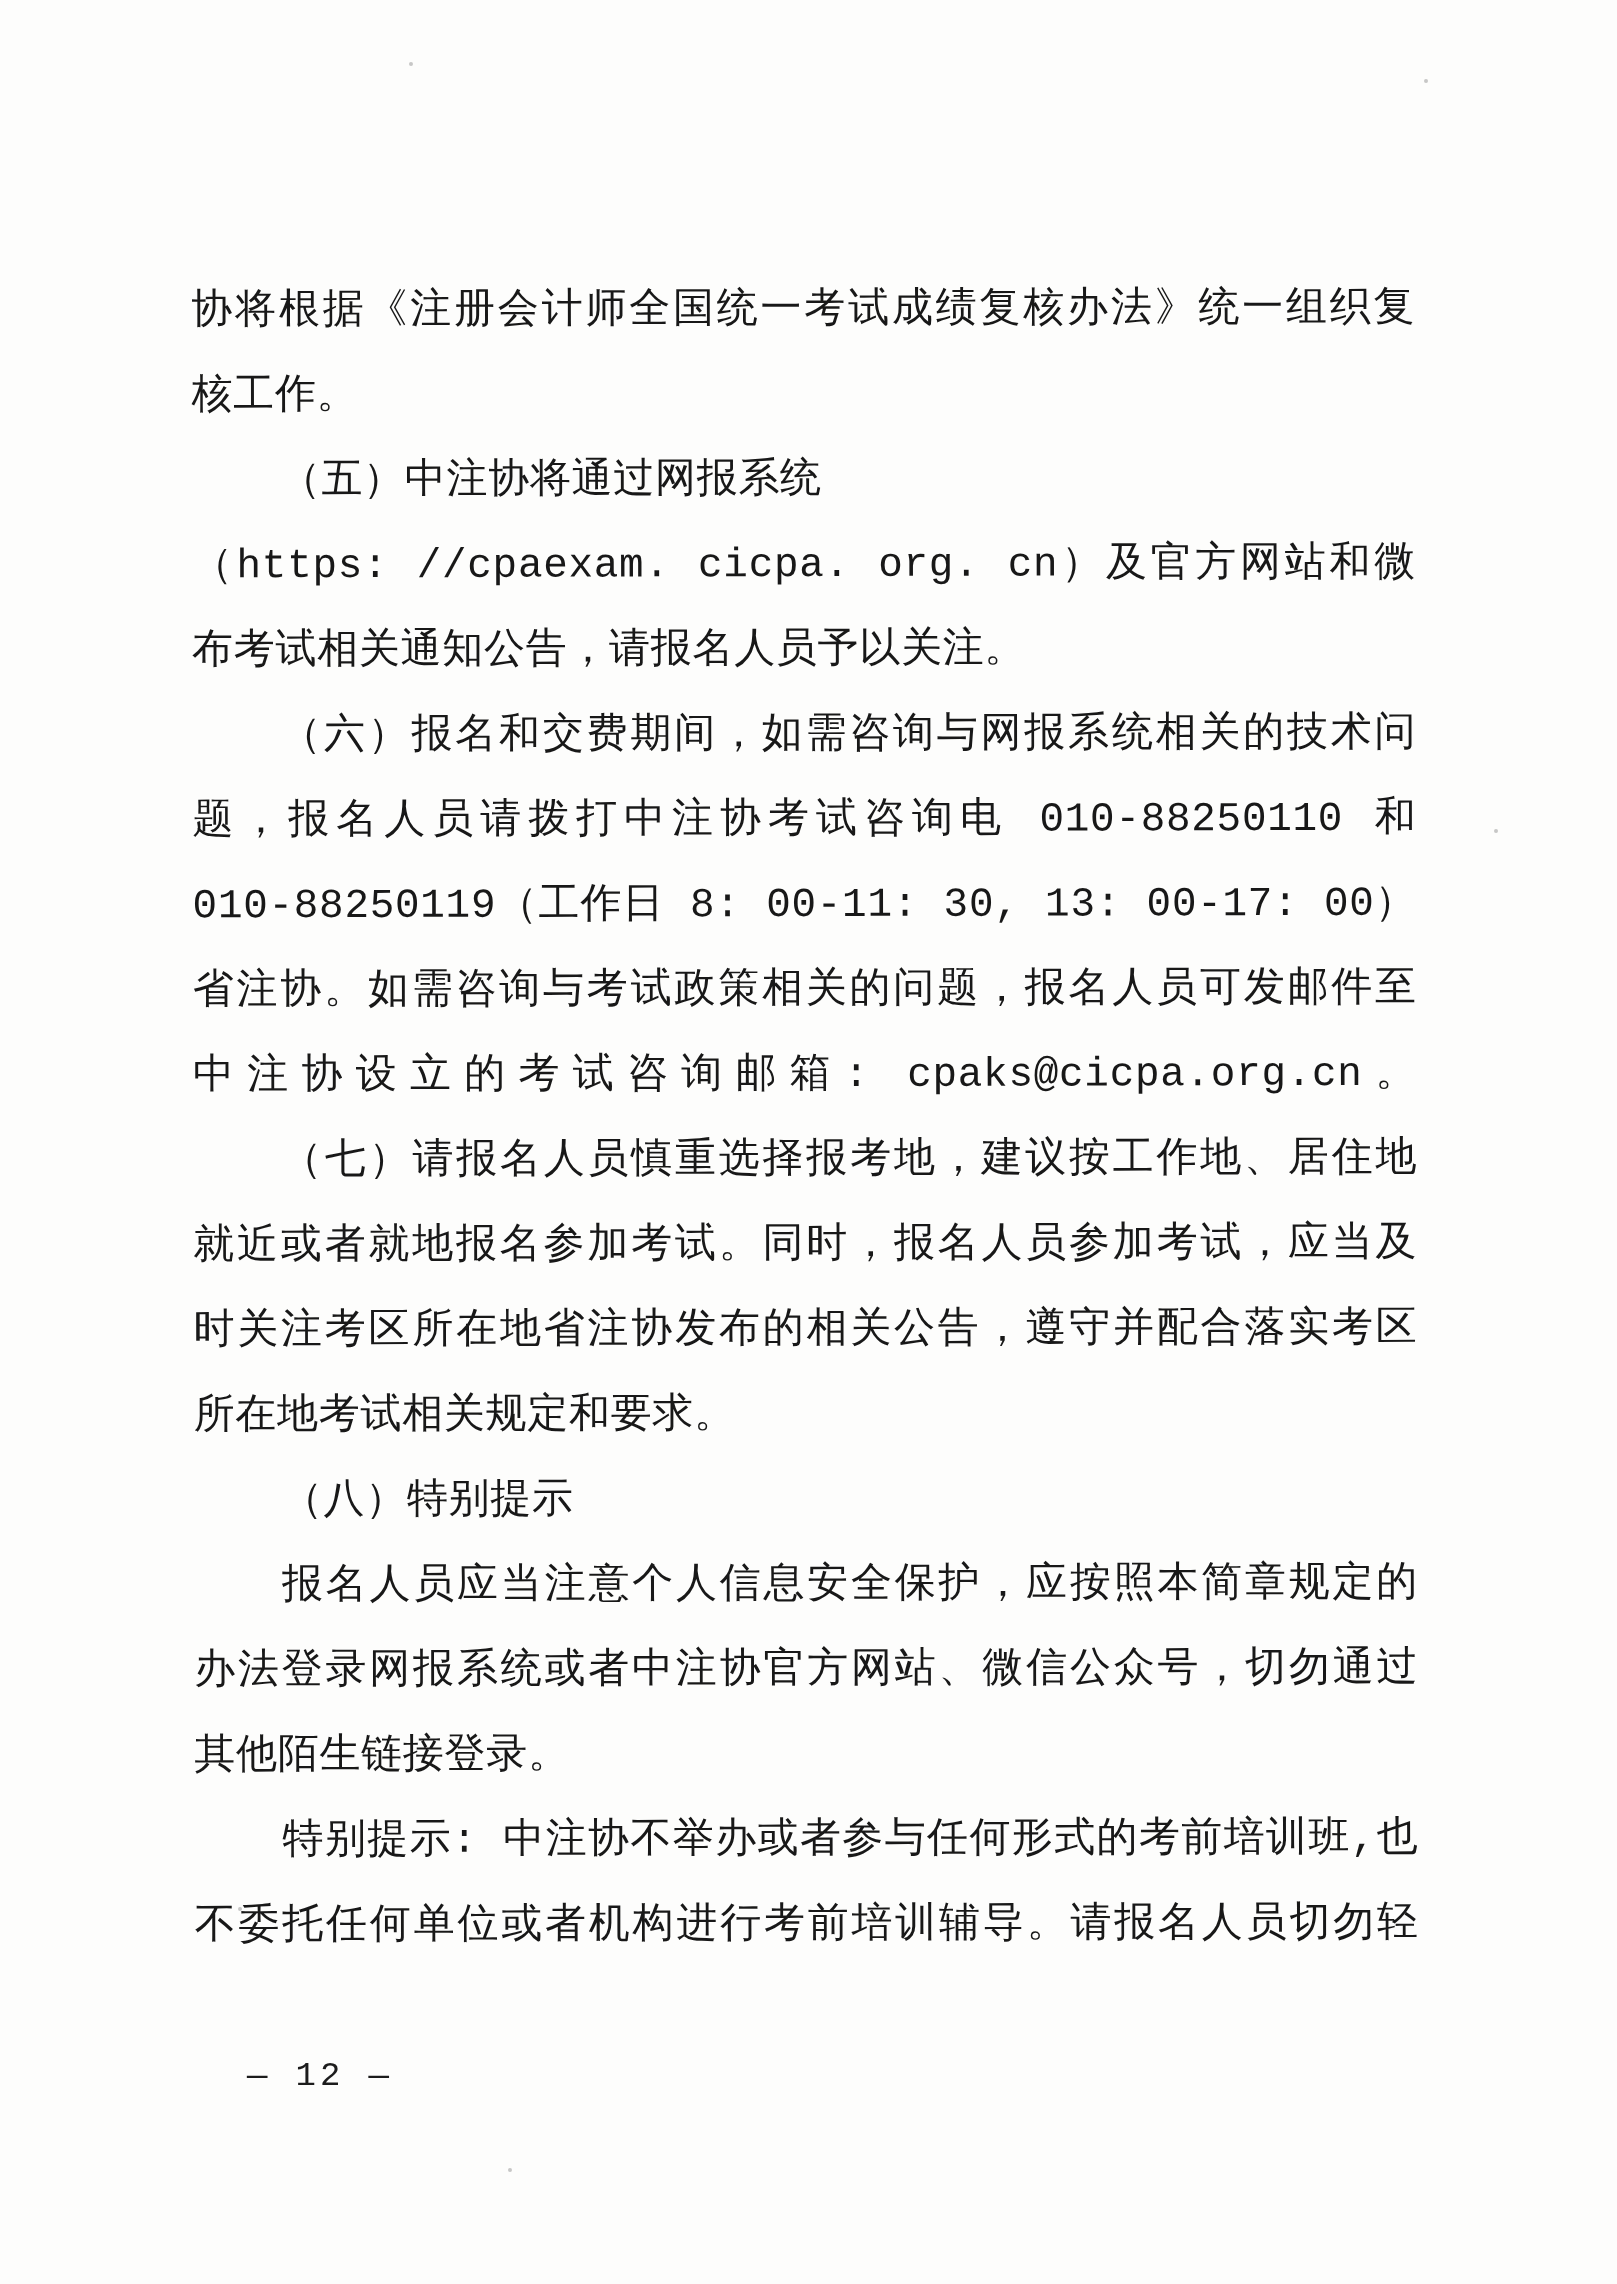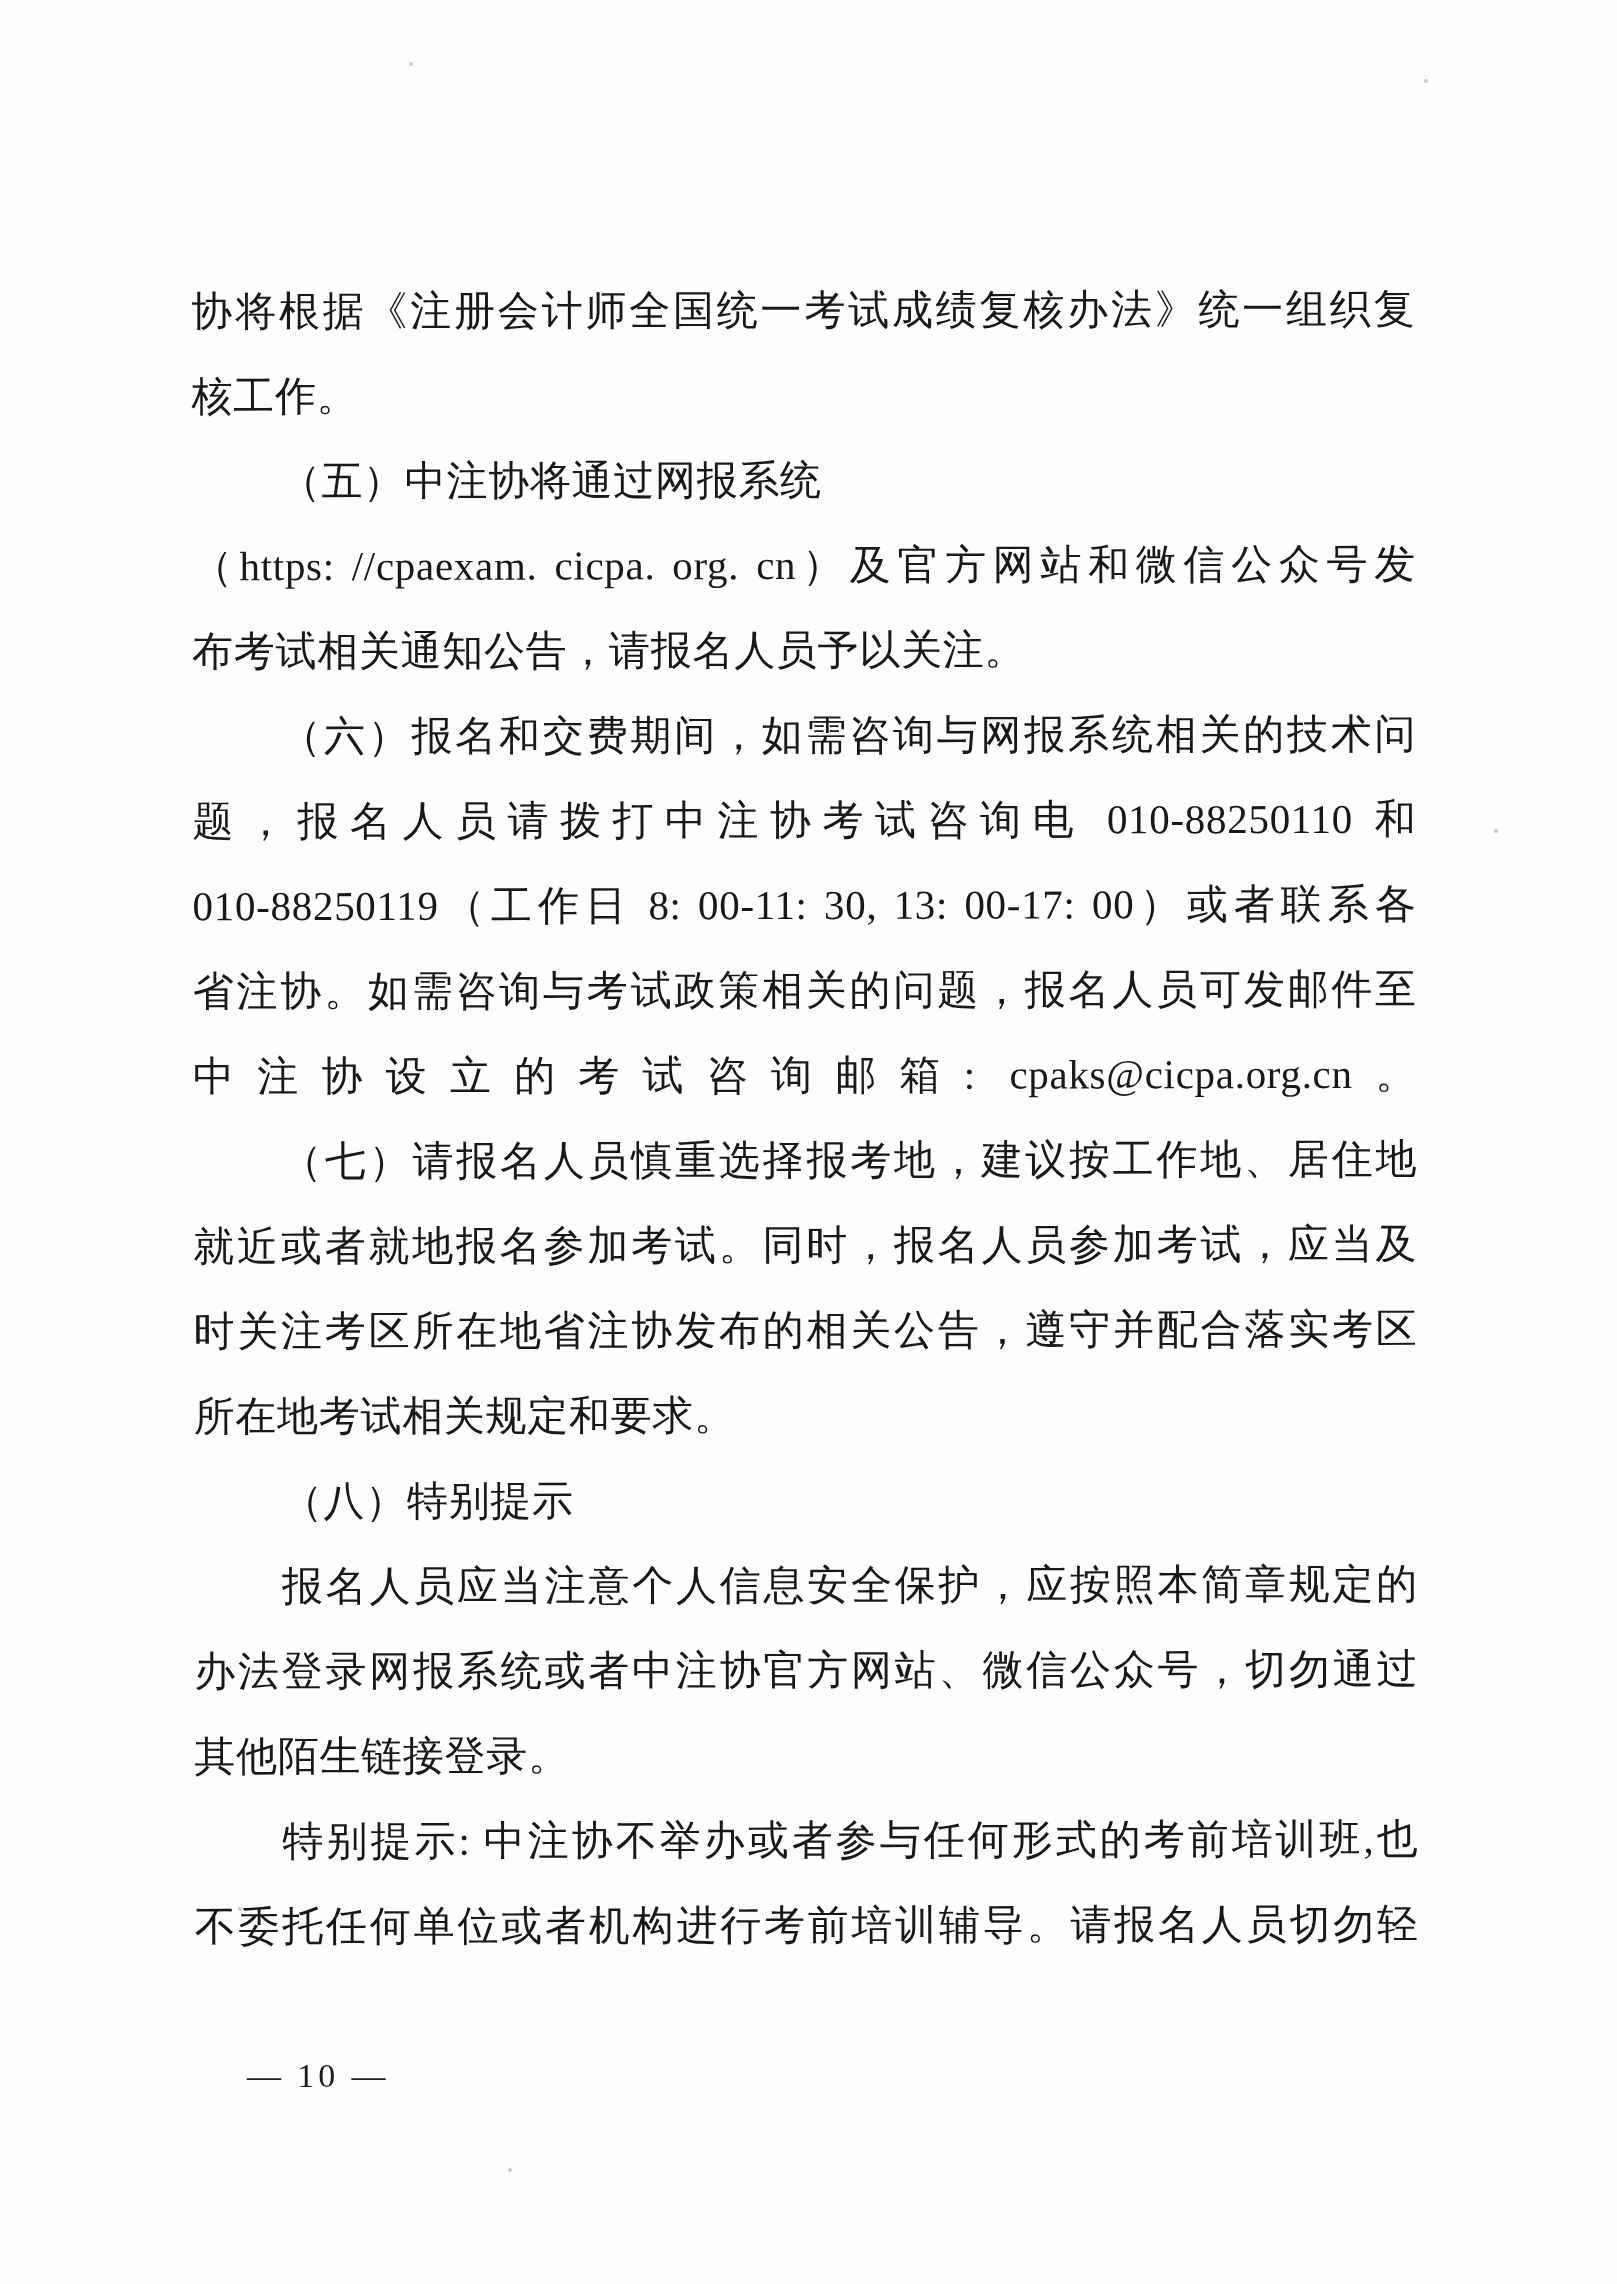--- a/index.html
+++ b/index.html
@@ -6,21 +6,21 @@
     margin: 0;
     padding: 0;
     background: #e8e8e8;
   }
   .page {
     position: relative;
     width: 1617px;
     height: 2284px;
     background: #fdfdfc;
     overflow: hidden;
-    font-family: Liberation Serif, serif;
+    font-family: Liberation Mono, monospace;
     color: #181818;
   }
   .textblock {
     position: absolute;
     left: 193px;
     top: 268px;
     width: 1224px;
     transform: rotate(-0.12deg);
   }
   .line {
@@ -79,21 +79,21 @@
     <div class="line justify">时关注考区所在地省注协发布的相关公告，遵守并配合落实考区</div>
     <div class="line">所在地考试相关规定和要求。</div>
     <div class="line indent">（八）特别提示</div>
     <div class="line indent justify">报名人员应当注意个人信息安全保护，应按照本简章规定的</div>
     <div class="line justify">办法登录网报系统或者中注协官方网站、微信公众号，切勿通过</div>
     <div class="line">其他陌生链接登录。</div>
     <div class="line indent justify">特别提示: 中注协不举办或者参与任何形式的考前培训班,也</div>
     <div class="line justify">不委托任何单位或者机构进行考前培训辅导。请报名人员切勿轻</div>
   </div>
 
-  <div class="pagenum">— 10 —</div>
+  <div class="pagenum">— 12 —</div>
 
   <div class="speckle" style="left: 409px; top: 62px;"></div>
   <div class="speckle" style="left: 1424px; top: 79px;"></div>
   <div class="speckle" style="left: 1494px; top: 829px;"></div>
   <div class="speckle" style="left: 238px; top: 1907px;"></div>
   <div class="speckle" style="left: 508px; top: 2168px;"></div>
 </div>
 
 
 </body></html>

